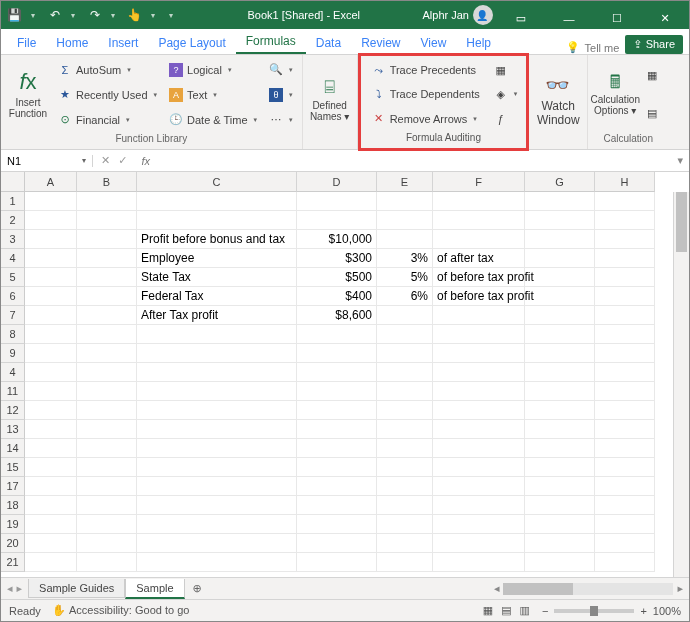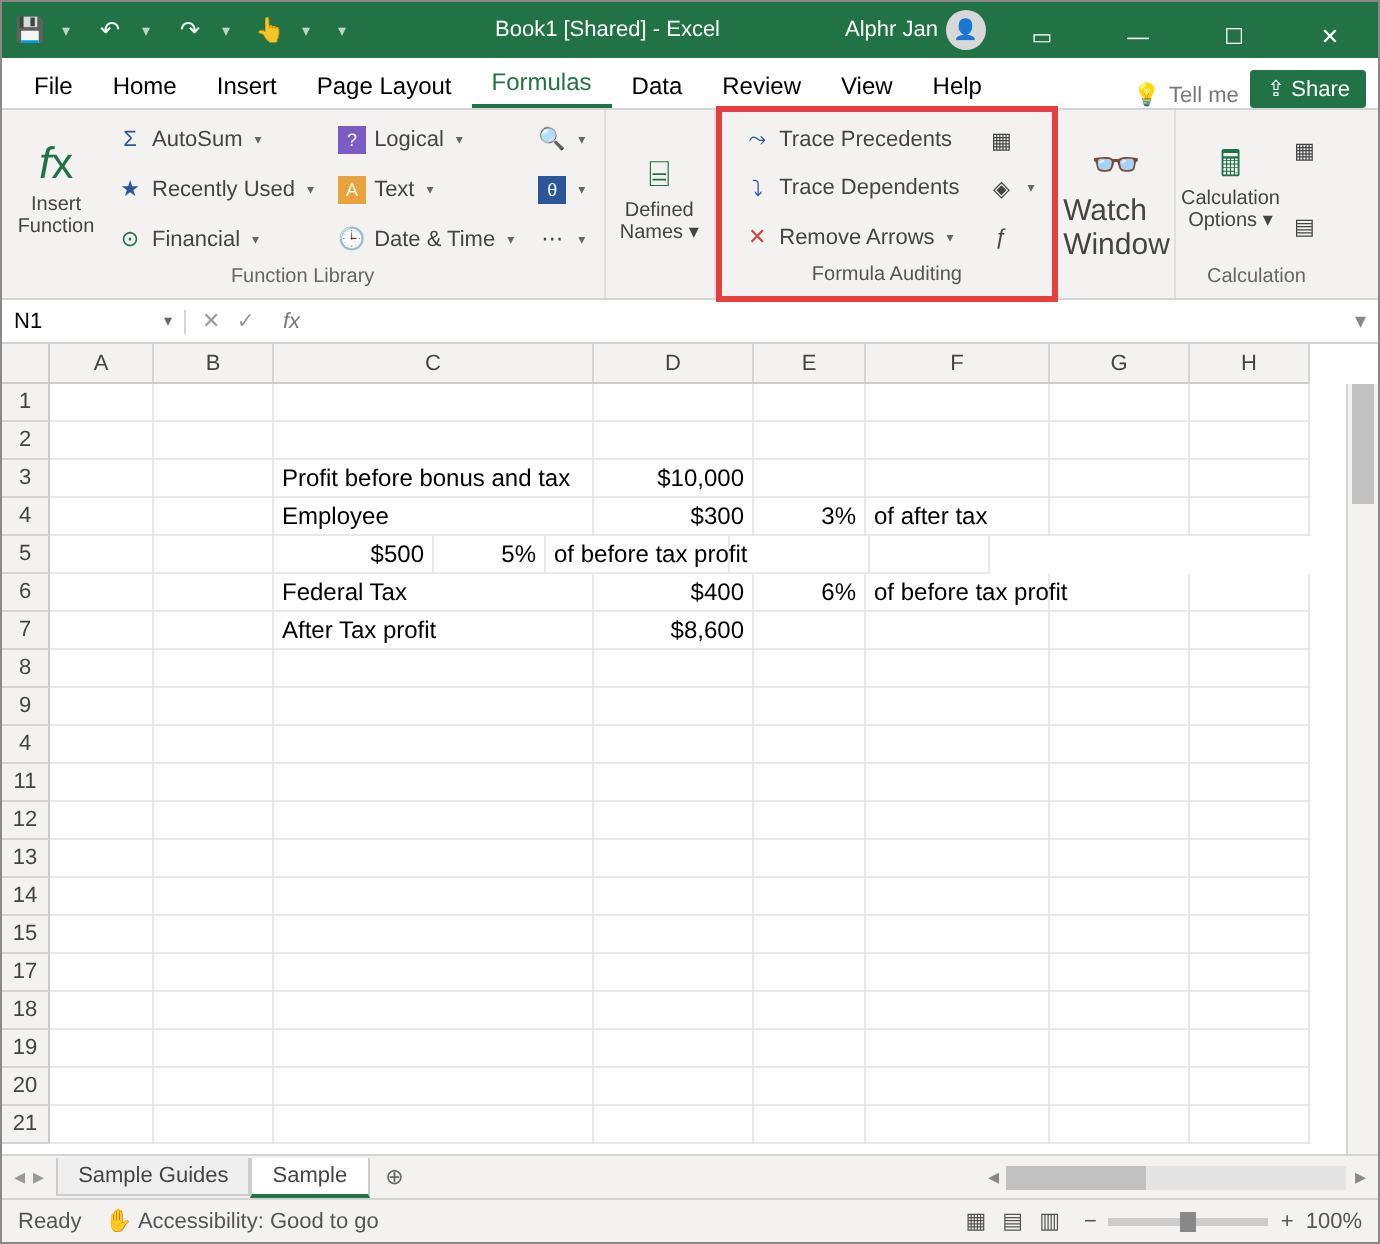--- a/index.html
+++ b/index.html
@@ -8,21 +8,21 @@
 .titlebar .qat{display:flex;gap:6px;padding:0 6px;align-items:center}
 .titlebar .qat span{width:16px;text-align:center;font-size:12px;opacity:.95}
 .titlebar .qat .drop{font-size:8px;opacity:.7;margin-left:-4px}
 .titlebar-center{flex:1;text-align:center;display:flex;justify-content:center;gap:14px;align-items:center}
 .titlebar-right{display:flex;align-items:flex-end;gap:8px;padding-right:4px}
 .titlebar-right .user{display:flex;align-items:center;gap:4px}
 .titlebar-right .avatar{width:20px;height:20px;border-radius:50%;background:#d8d8d8;display:flex;align-items:center;justify-content:center;font-size:10px;color:#666}
 .winbtn{width:40px;text-align:center;font-size:11px}
 
 .tabs{height:26px;background:#fff;border-bottom:1px solid #d4d4d4;display:flex;align-items:flex-end;padding:0 6px;font-size:12px}
-.tabs .tab{padding:4px 10px;color:#000000;cursor:pointer}
+.tabs .tab{padding:4px 10px;color:#3b82f6;cursor:pointer}
 .tabs .tab.active{color:#217346;border-bottom:2px solid #217346;font-weight:500}
 .tabs .spacer{flex:1}
 .tabs .tell{display:flex;align-items:center;gap:4px;color:#777;font-size:11px}
 .tabs .share{background:#217346;color:#fff;padding:3px 8px;font-size:11px;margin-left:6px;border-radius:2px}
 
 .ribbon{height:95px;background:#f3f2f1;border-bottom:1px solid #d4d4d4;display:flex;font-size:11px;color:#444}
 .group{border-right:1px solid #e1dfde;display:flex;flex-direction:column;padding:3px}
 .group-body{flex:1;display:flex}
 .group-label{text-align:center;font-size:10px;color:#666;padding:2px 0}
 .bigbtn{display:flex;flex-direction:column;align-items:center;justify-content:center;width:48px;gap:2px;padding:2px;line-height:1.1}
@@ -221,21 +221,21 @@
           </div>
       </div>
     </div>
     <div class="group-label">Formula Auditing</div>
   </div>
 
   <div class="group">
     <div class="group-body">
       <div class="watch">
         <span class="icon">👓</span>
-        <span class="lbl" style="font-size:15px;text-align:left"><span>Watch</span><br><span>Window</span></span>
+        <span class="lbl" style="font-size:12px;text-align:center"><span>Watch</span><br><span>Window</span></span>
       </div>
     </div>
     <div class="group-label"></div>
   </div>
 
   <div class="group" style="border-right:none">
     <div class="group-body">
       <div class="bigbtn">
         <span class="icon" style="font-size:18px">🖩</span>
         <span class="lbl"><span>Calculation</span><br><span>Options</span> ▾</span>
@@ -320,20 +320,21 @@
         <div class="cell cD r">$300</div>
         <div class="cell cE r">3%</div>
         <div class="cell cF">of after tax</div>
         <div class="cell cG"></div>
         <div class="cell cH"></div>
       </div>
       <div class="row">
         <div class="rh">5</div>
         <div class="cell cA"></div>
         <div class="cell cB"></div>
+        <div class="cell cC">State Tax</div>
         <div class="cell cD r">$500</div>
         <div class="cell cE r">5%</div>
         <div class="cell cF">of before tax profit</div>
         <div class="cell cG"></div>
         <div class="cell cH"></div>
       </div>
       <div class="row">
         <div class="rh">6</div>
         <div class="cell cA"></div>
         <div class="cell cB"></div>

